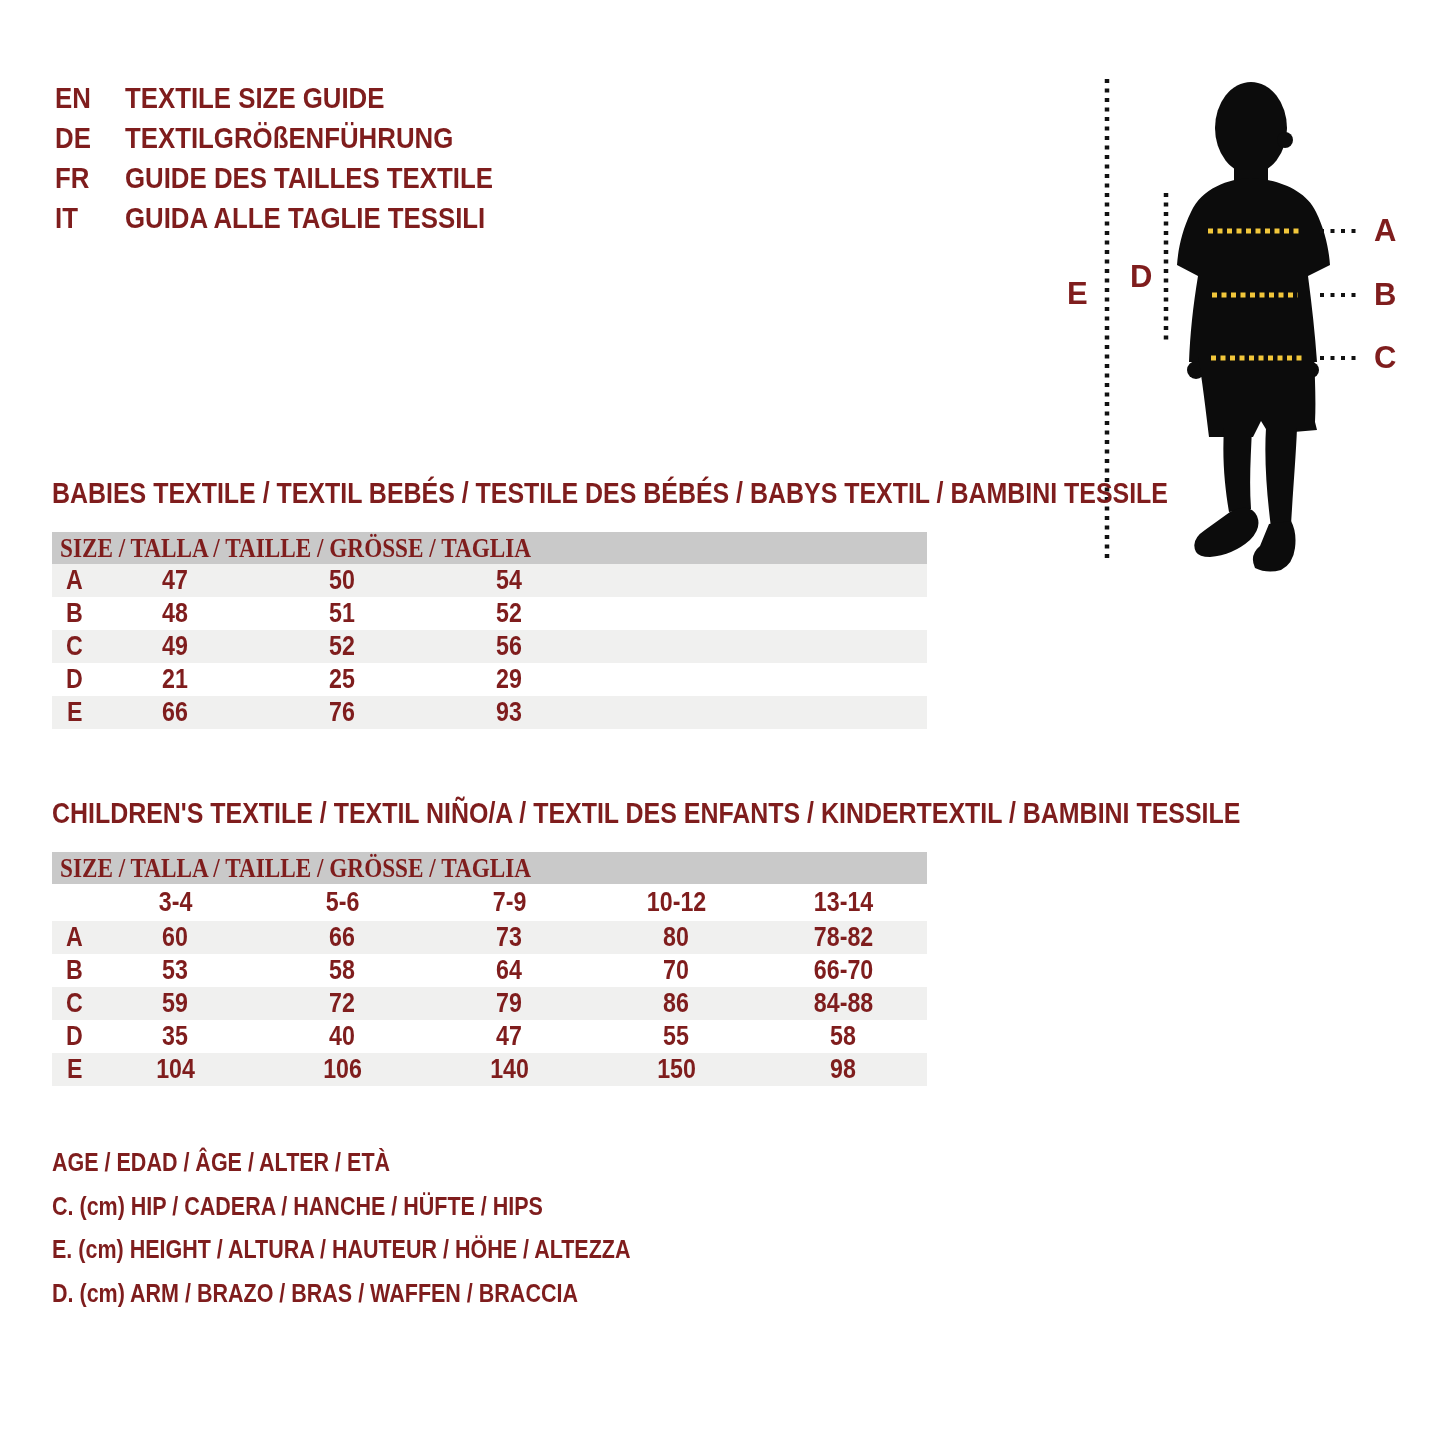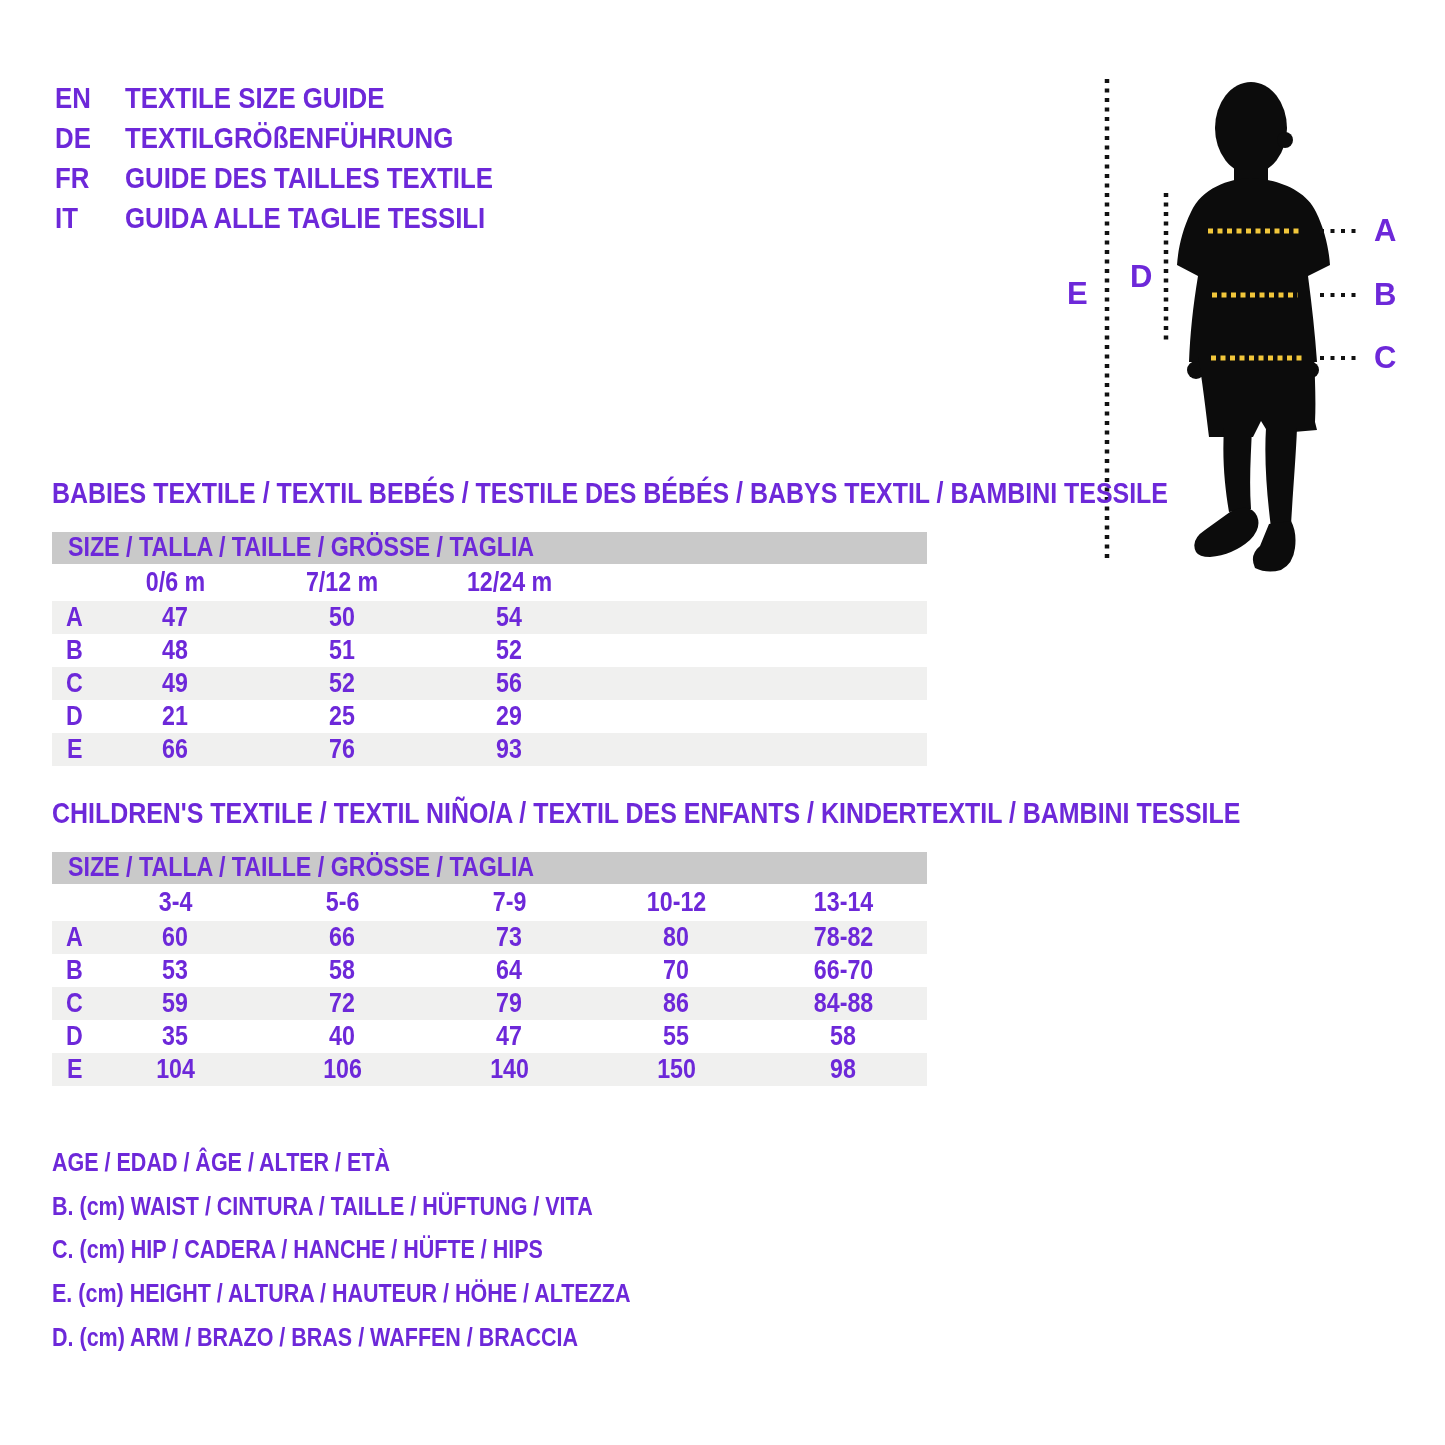--- a/index.html
+++ b/index.html
@@ -1,40 +1,40 @@
 <!DOCTYPE html>
 <html><head>
 <meta charset="utf-8">
 <style>
   * { margin:0; padding:0; box-sizing:border-box; }
   html,body { background:#ffffff; }
   .page {
     position:relative; width:1445px; height:1445px; background:#ffffff;
-    font-family:"Liberation Sans", sans-serif; color:#6d28d9; overflow:hidden;
+    font-family:"Liberation Sans", sans-serif; color:#7f1d1d; overflow:hidden;
   }
   
   .cx  { display:inline-block; transform:scaleX(0.86); transform-origin:0 50%; white-space:nowrap; }
   .cxc { display:inline-block; transform:scaleX(0.86); transform-origin:50% 50%; white-space:nowrap; }
 
   
   .lang-block { position:absolute; left:55px; top:78px; }
   .lang-row { display:flex; height:40px; align-items:center; font-size:30px; font-weight:700; }
   .lang-code { width:70px; }
 
   
   .sec-title { position:absolute; left:52px; font-size:29px; font-weight:700; }
   .babies-title { top:477px;text-align:right; }
   .children-title { top:797px; }
 
   
   .tbl { position:absolute; left:52px; width:875px; }
   .tbl-babies { top:532px; }
   .tbl-children { top:852px; }
-  .size-bar { height:32px; background:#c9c9c9; display:flex; align-items:flex-start;
-              padding-left:16px; font-size:27px; font-weight:700; }
+  .size-bar { height:32px; background:#c9c9c9; display:flex; align-items:flex-end;
+              padding-left:8px; font-size:27px; font-weight:700;font-family:Liberation Serif, serif; }
   .grid-row { display:grid; grid-template-columns:40px 167px 167px 167px 167px 167px;
               align-items:center; font-size:27px; font-weight:700; }
   .cols-row { height:37px; }
   .data-row { height:33px; }
   .stripe { background:#f0f0ef; }
   .cell { text-align:center; }
   .lbl { padding-left:8px; }
 
   
   .legend-block { position:absolute; left:52px; top:1141px; font-size:25px; font-weight:700; }
@@ -111,28 +111,20 @@
     <div class="fig-label fl-d">D</div>
     <div class="fig-label fl-e">E</div>
   </div>
 
   <div class="sec-title babies-title"><span class="cx">BABIES TEXTILE / TEXTIL BEBÉS / TESTILE DES BÉBÉS / BABYS TEXTIL / BAMBINI TESSILE</span></div>
 
   <div class="tbl tbl-babies">
     <div class="size-bar">
         <span class="cx">SIZE / TALLA / TAILLE / GRÖSSE / TAGLIA</span>
       </div>
-    <div class="grid-row cols-row">
-      <div class="cell lbl"></div>
-      <div class="cell"><span class="cxc">0/6 m</span></div>
-      <div class="cell"><span class="cxc">7/12 m</span></div>
-      <div class="cell"><span class="cxc">12/24 m</span></div>
-      <div class="cell"></div>
-        <div class="cell"></div>
-    </div>
     <div class="grid-row data-row stripe">
       <div class="cell lbl"><span class="cx">A</span></div>
       <div class="cell"><span class="cxc">47</span></div>
       <div class="cell"><span class="cxc">50</span></div>
       <div class="cell"><span class="cxc">54</span></div>
       <div class="cell"></div>
         <div class="cell"></div>
     </div>
     <div class="grid-row data-row">
       <div class="cell lbl"><span class="cx">B</span></div>
@@ -222,23 +214,20 @@
       <div class="cell"><span class="cxc">150</span></div>
       <div class="cell"><span class="cxc">98</span></div>
     </div>
   </div>
 
   <div class="legend-block">
     <div class="legend-line">
         <span class="cx">AGE / EDAD / ÂGE / ALTER / ETÀ</span>
       </div>
     <div class="legend-line">
-        <span class="cx">B. (cm) WAIST / CINTURA / TAILLE / HÜFTUNG / VITA</span>
-      </div>
-    <div class="legend-line">
         <span class="cx">C. (cm) HIP / CADERA / HANCHE / HÜFTE / HIPS</span>
       </div>
     <div class="legend-line">
         <span class="cx">E. (cm) HEIGHT / ALTURA / HAUTEUR / HÖHE / ALTEZZA</span>
       </div>
     <div class="legend-line">
         <span class="cx">D. (cm) ARM / BRAZO / BRAS / WAFFEN / BRACCIA</span>
       </div>
   </div>
 

